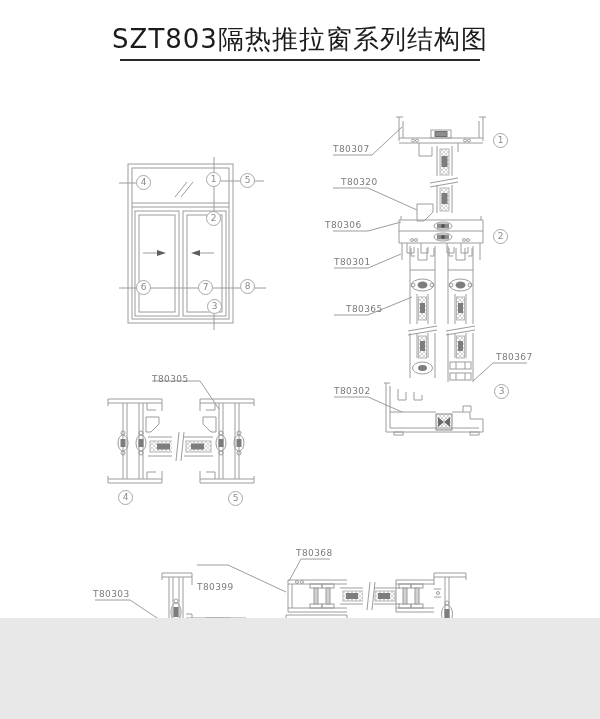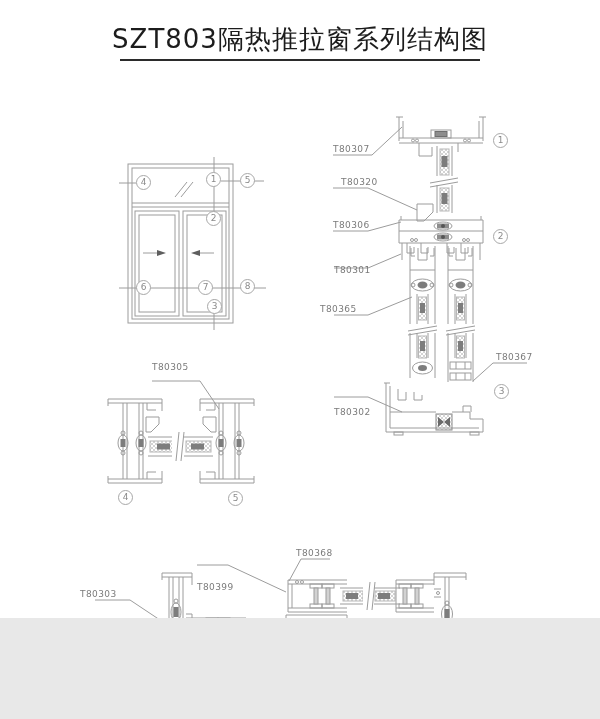--- a/index.html
+++ b/index.html
@@ -375,27 +375,27 @@
       <g>
         <path d="M95,600 h35 L178,632"></path>
         <path d="M197,565 h31 L286,592"></path>
         <path d="M330,559 h-29 L289,581"></path>
       </g>
     </g>
   </svg>
 
   <div class="plabel" style="left:333px;top:144px">T80307</div>
   <div class="plabel" style="left:341px;top:177px">T80320</div>
-  <div class="plabel" style="left:333px;top:220px">T80306</div>
-  <div class="plabel" style="left:334px;top:265px">T80301</div>
-  <div class="plabel" style="left:320px;top:304px">T80365</div>
+  <div class="plabel" style="left:325px;top:220px">T80306</div>
+  <div class="plabel" style="left:334px;top:257px">T80301</div>
+  <div class="plabel" style="left:346px;top:304px">T80365</div>
   <div class="plabel" style="left:496px;top:352px">T80367</div>
-  <div class="plabel" style="left:334px;top:407px">T80302</div>
-  <div class="plabel" style="left:152px;top:362px">T80305</div>
-  <div class="plabel" style="left:80px;top:589px">T80303</div>
+  <div class="plabel" style="left:334px;top:386px">T80302</div>
+  <div class="plabel" style="left:152px;top:374px">T80305</div>
+  <div class="plabel" style="left:93px;top:589px">T80303</div>
   <div class="plabel" style="left:197px;top:582px">T80399</div>
   <div class="plabel" style="left:296px;top:548px">T80368</div>
 
   <div class="co" style="left:136px;top:175px">4</div>
   <div class="co" style="left:206px;top:172px">1</div>
   <div class="co" style="left:240px;top:173px">5</div>
   <div class="co" style="left:206px;top:211px">2</div>
   <div class="co" style="left:136px;top:280px">6</div>
   <div class="co" style="left:198px;top:280px">7</div>
   <div class="co" style="left:240px;top:279px">8</div>

